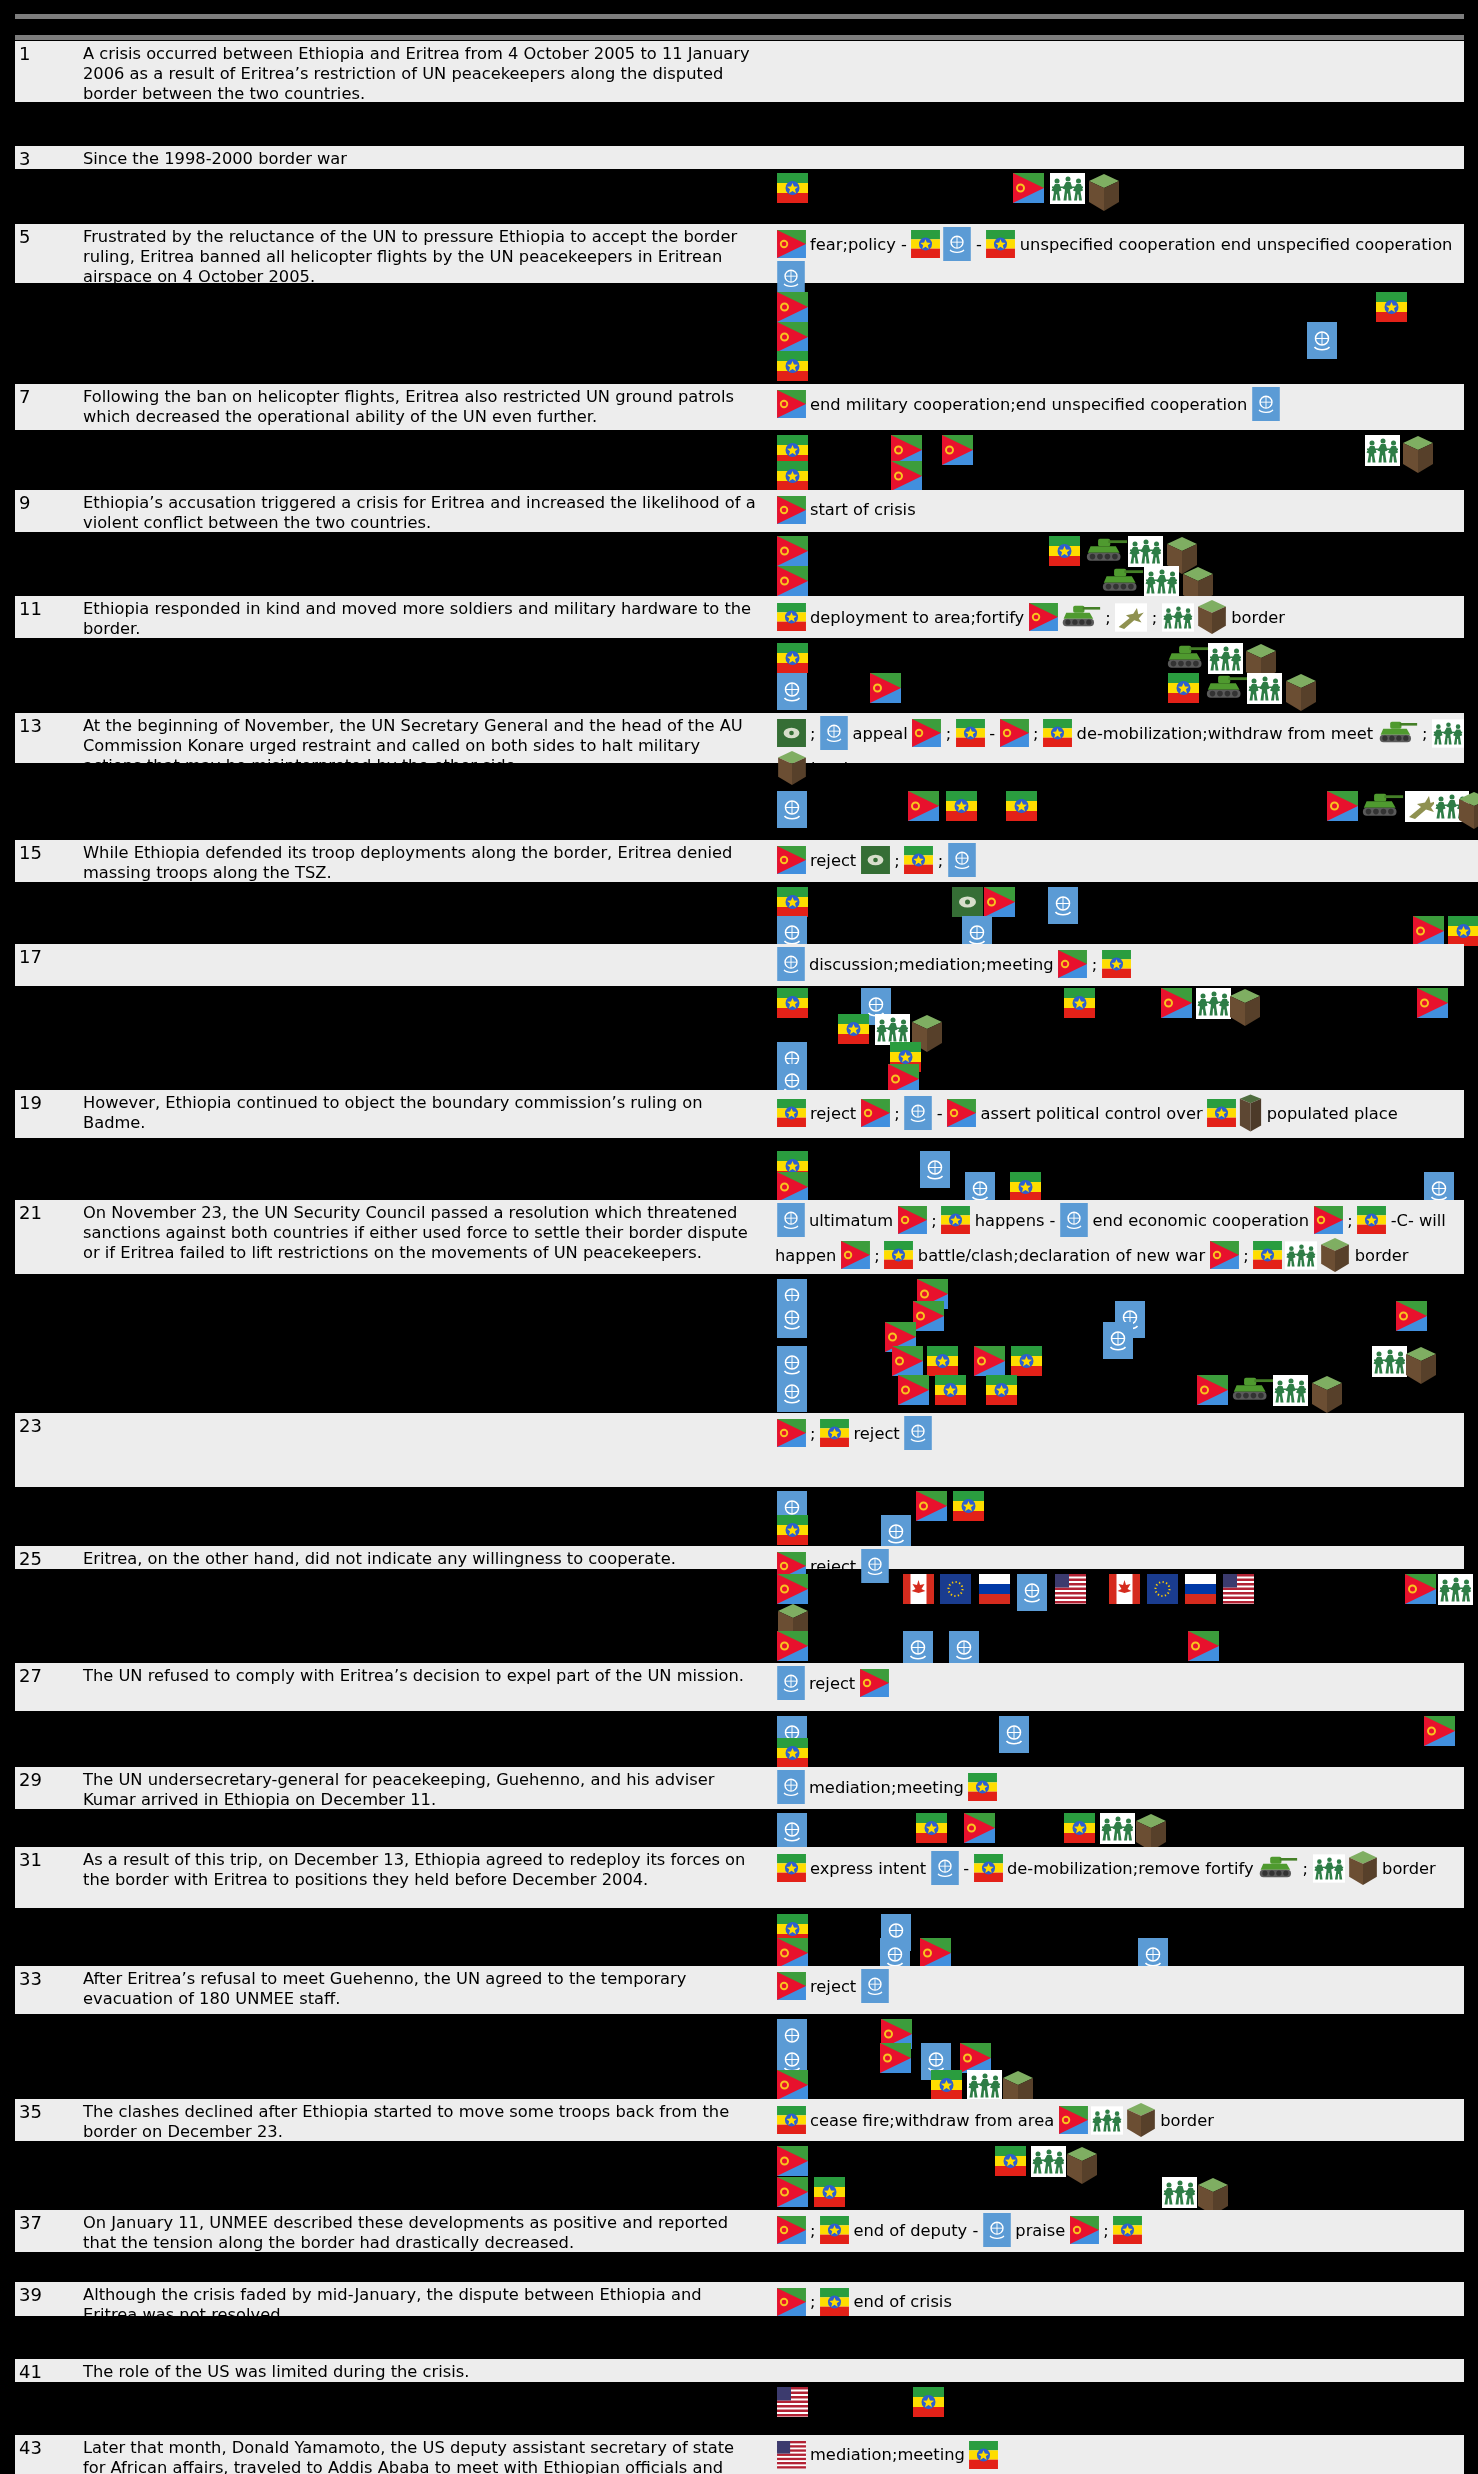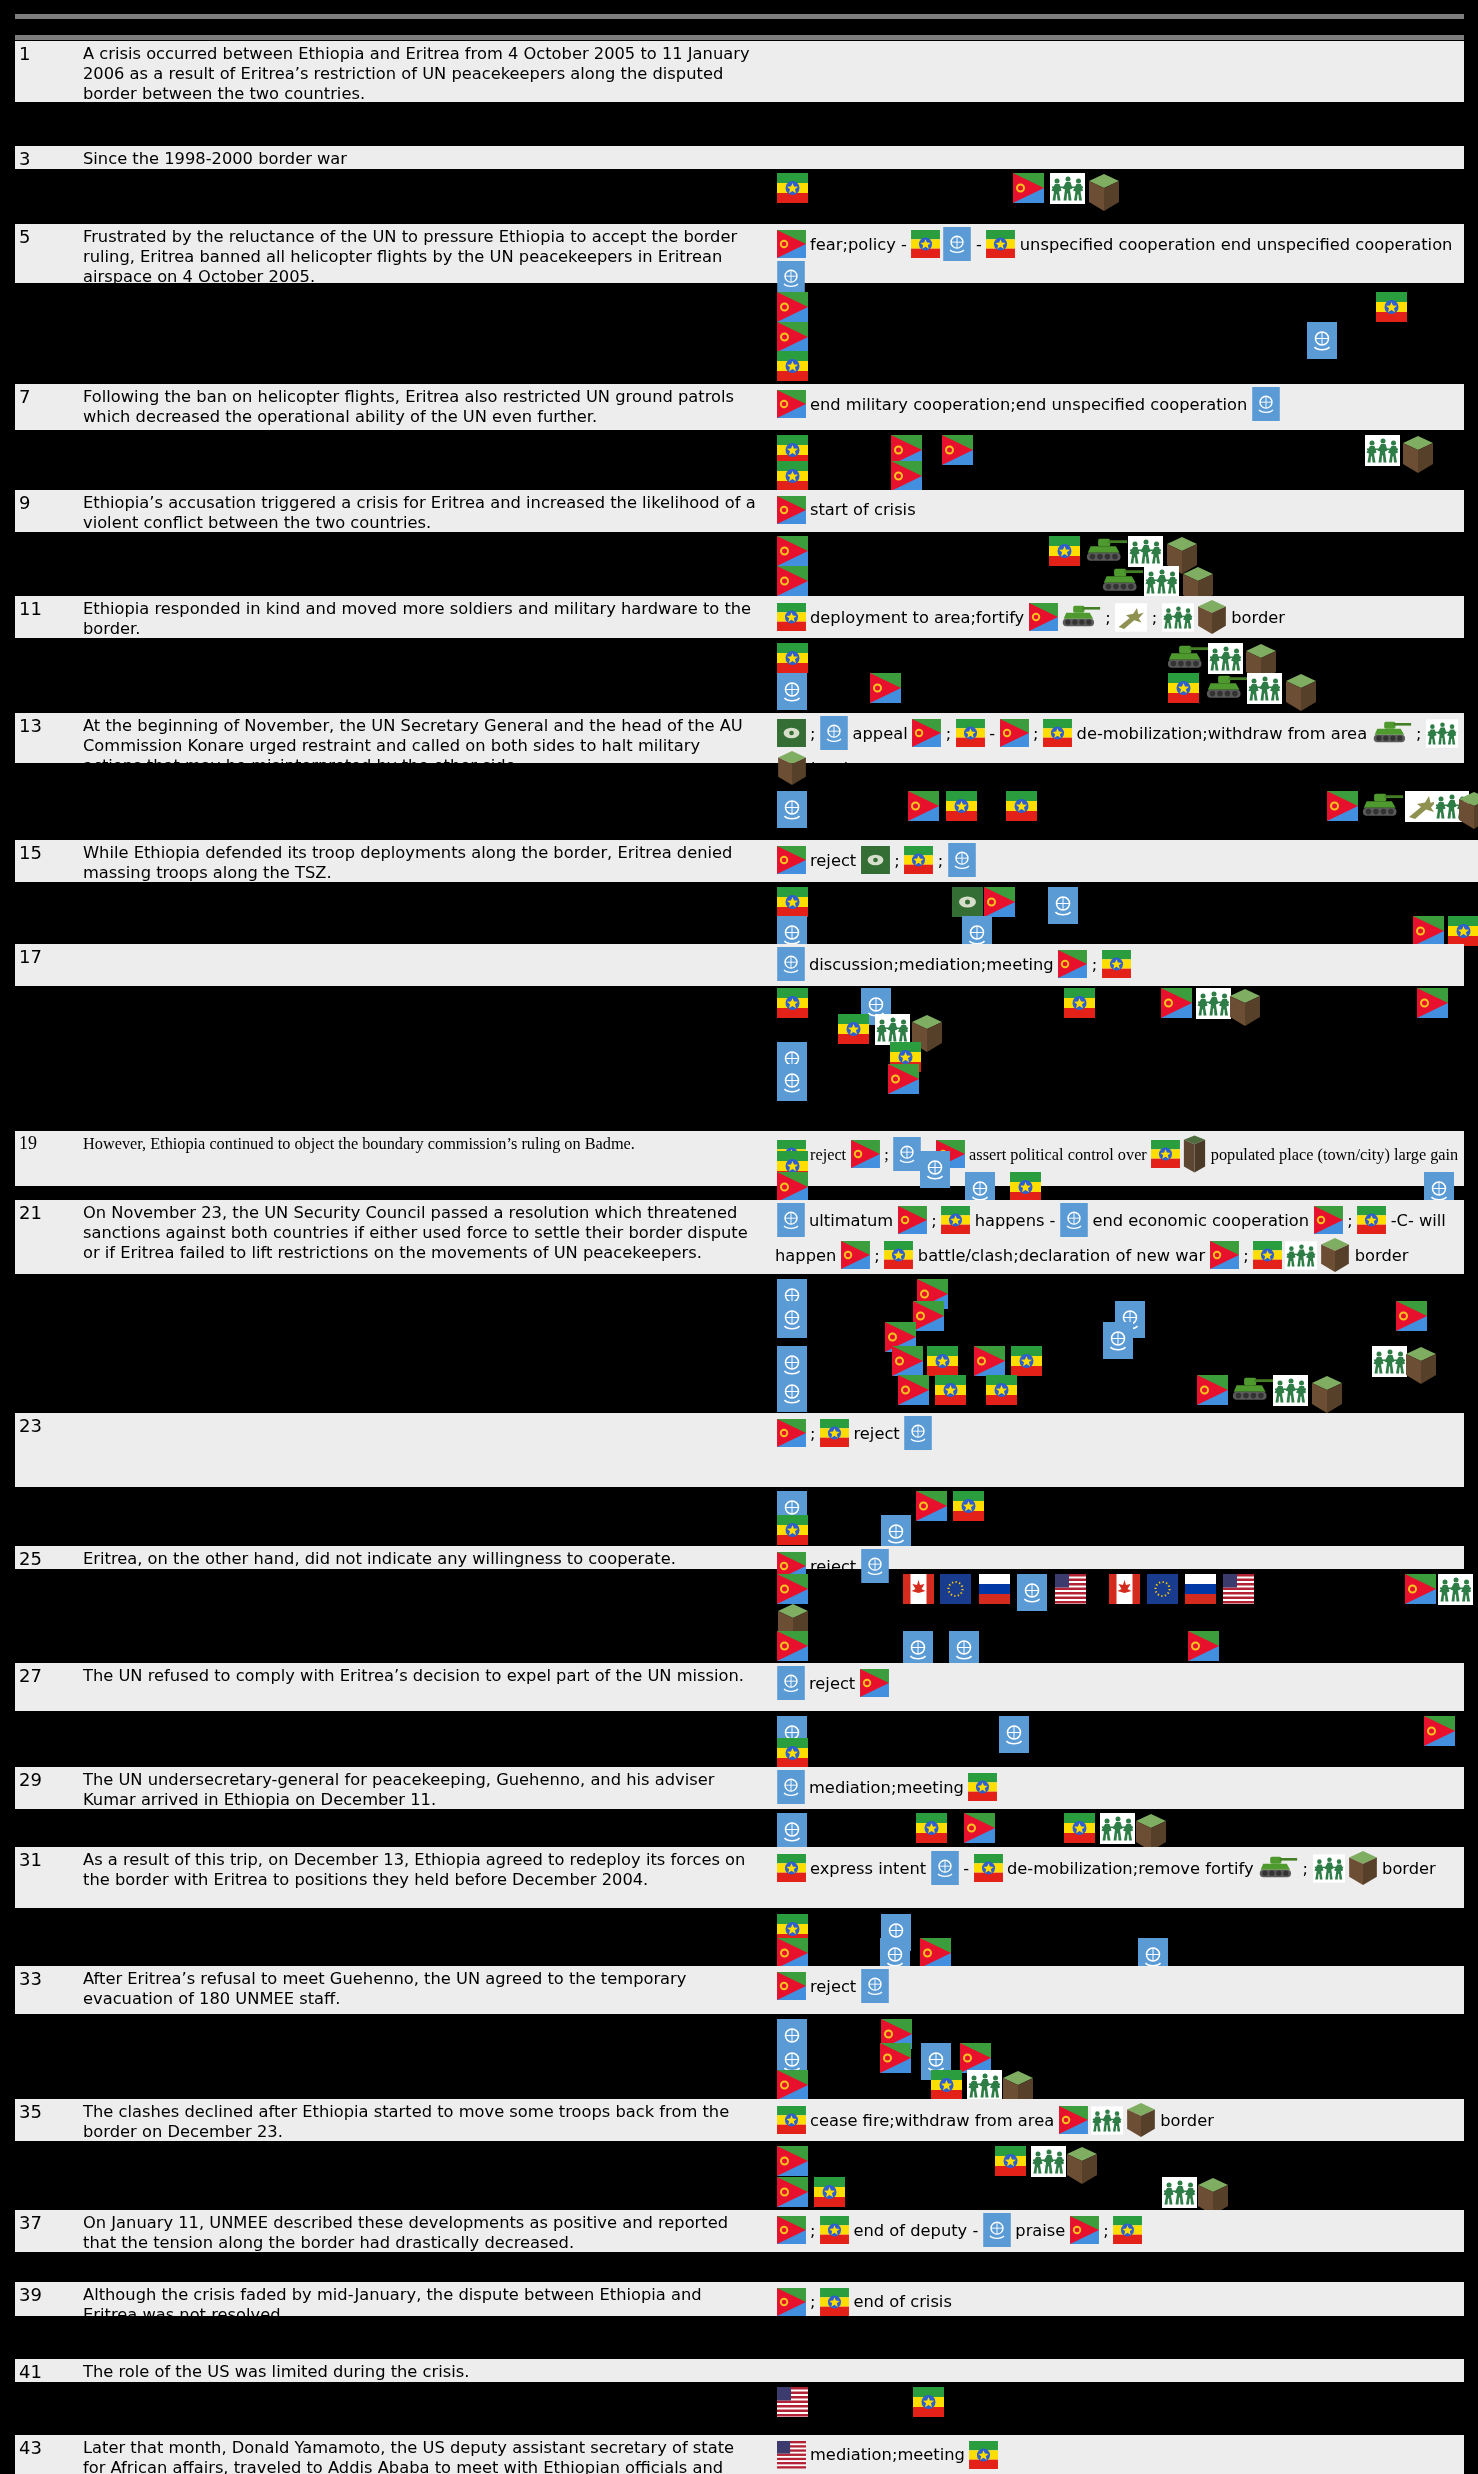--- a/index.html
+++ b/index.html
@@ -506,21 +506,21 @@
             <rect width="62" height="30" fill="#3c9d3c"></rect>
             <rect y="30" width="62" height="30" fill="#418fde"></rect>
             <polygon points="0,0 62,30 0,60" fill="#e8112d"></polygon>
             <circle cx="15" cy="30" r="7" fill="none" stroke="#f9c31f" stroke-width="4"></circle>
           </svg></span><span class="txt">;</span><span class="icon" style="width: 29px; height: 28px;"><svg viewBox="0 0 62 60">
             <rect width="62" height="20" fill="#2a9d3f"></rect>
             <rect y="20" width="62" height="20" fill="#fedd00"></rect>
             <rect y="40" width="62" height="20" fill="#e32118"></rect>
             <circle cx="31" cy="30" r="14" fill="#2d5fd0"></circle>
             <path d="M31 20l3 7 8 .6-6 5 2 8-7-4.5-7 4.5 2-8-6-5 8-.6z" fill="#fedd00"></path>
-          </svg></span><span class="txt">de-mobilization;withdraw from area</span><span class="icon" style="width: 40px; height: 28px;"><svg viewBox="0 0 92 64">
+          </svg></span><span class="txt">de-mobilization;withdraw from meet</span><span class="icon" style="width: 40px; height: 28px;"><svg viewBox="0 0 92 64">
             <rect x="28" y="6" width="26" height="16" rx="4" fill="#4f9a2f"></rect>
             <rect x="50" y="9" width="40" height="6" fill="#447f27"></rect>
             <path d="M12 22h54l8 14H6z" fill="#4f9a2f"></path>
             <rect x="4" y="36" width="72" height="17" rx="8.5" fill="#5a5a5a"></rect>
             <circle cx="16" cy="44" r="6" fill="#333"></circle>
             <circle cx="32" cy="44" r="6" fill="#333"></circle>
             <circle cx="48" cy="44" r="6" fill="#333"></circle>
             <circle cx="64" cy="44" r="6" fill="#333"></circle>
           </svg></span><span class="txt">;</span><span class="icon" style="width: 32px; height: 29px;"><svg viewBox="0 0 70 62">
             <rect width="70" height="62" fill="#fff"></rect>
@@ -865,21 +865,21 @@
     </span>
     <span class="icon" style="width: 31px; height: 30px; left: 888px; top: 1064px; position: absolute;">
       <svg viewBox="0 0 62 60">
         <rect width="62" height="30" fill="#3c9d3c"></rect>
         <rect y="30" width="62" height="30" fill="#418fde"></rect>
         <polygon points="0,0 62,30 0,60" fill="#e8112d"></polygon>
         <circle cx="15" cy="30" r="7" fill="none" stroke="#f9c31f" stroke-width="4"></circle>
       </svg>
     </span>
     <div class="iline"></div>
-    <div class="event-row" style="top: 1131px; height: 55px; font-family: Liberation Serif, serif;">
+    <div class="event-row" style="top: 1090px; height: 48px;">
       <div class="row-num">19</div>
       <div class="row-text">However, Ethiopia continued to object the boundary commission’s ruling on Badme.</div>
       <div class="row-ann"><span class="icon" style="width: 29px; height: 28px;"><svg viewBox="0 0 62 60">
             <rect width="62" height="20" fill="#2a9d3f"></rect>
             <rect y="20" width="62" height="20" fill="#fedd00"></rect>
             <rect y="40" width="62" height="20" fill="#e32118"></rect>
             <circle cx="31" cy="30" r="14" fill="#2d5fd0"></circle>
             <path d="M31 20l3 7 8 .6-6 5 2 8-7-4.5-7 4.5 2-8-6-5 8-.6z" fill="#fedd00"></path>
           </svg></span><span class="txt">reject</span><span class="icon" style="width: 29px; height: 28px;"><svg viewBox="0 0 62 60">
             <rect width="62" height="30" fill="#3c9d3c"></rect>

